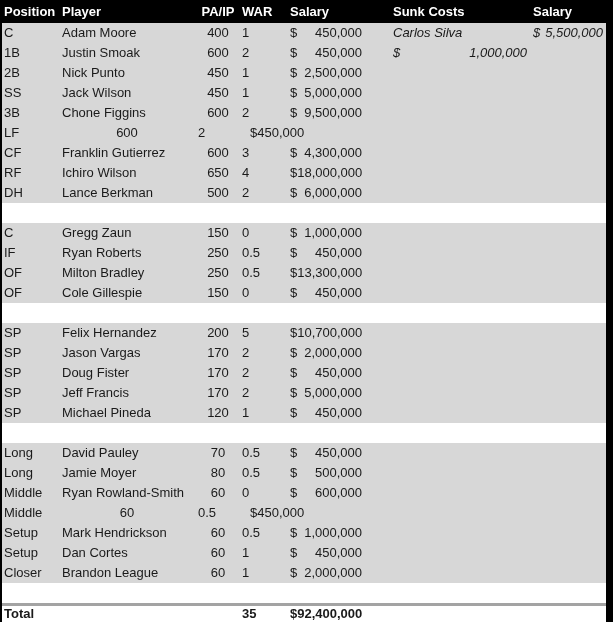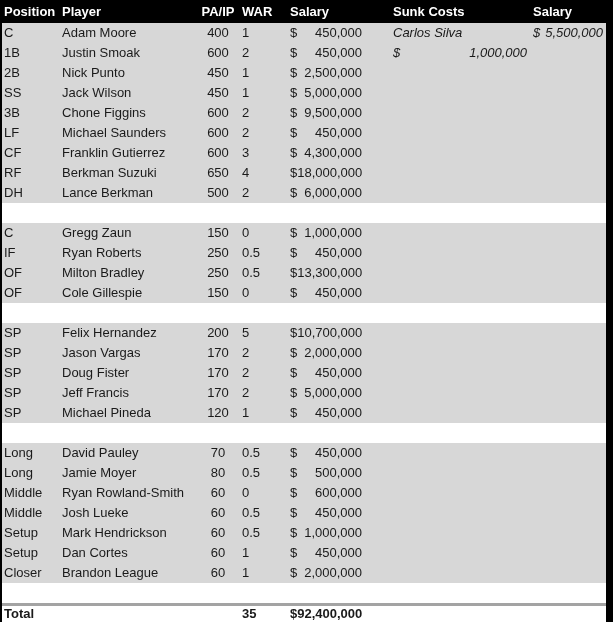--- a/index.html
+++ b/index.html
@@ -144,21 +144,20 @@
     </div>
     <div class="cell"></div>
     <div class="cell c-sunk italic"></div>
     <div class="cell c-sunksal italic">
       <span class="cur"></span>
       <span class="amt"></span>
     </div>
   </div>
       <div class="row data">
     <div class="cell c-pos">LF</div>
-    <div class="cell c-player">Michael Saunders</div>
     <div class="cell c-paip">600</div>
     <div class="cell c-war">2</div>
     <div class="cell c-salary">
       <span class="cur">$</span>
       <span class="amt">450,000</span>
     </div>
     <div class="cell"></div>
     <div class="cell c-sunk italic"></div>
     <div class="cell c-sunksal italic">
       <span class="cur"></span>
@@ -176,21 +175,21 @@
     </div>
     <div class="cell"></div>
     <div class="cell c-sunk italic"></div>
     <div class="cell c-sunksal italic">
       <span class="cur"></span>
       <span class="amt"></span>
     </div>
   </div>
       <div class="row data">
     <div class="cell c-pos">RF</div>
-    <div class="cell c-player">Berkman Suzuki</div>
+    <div class="cell c-player">Ichiro Wilson</div>
     <div class="cell c-paip">650</div>
     <div class="cell c-war">4</div>
     <div class="cell c-salary">
       <span class="cur">$</span>
       <span class="amt">18,000,000</span>
     </div>
     <div class="cell"></div>
     <div class="cell c-sunk italic"></div>
     <div class="cell c-sunksal italic">
       <span class="cur"></span>
@@ -403,21 +402,20 @@
     </div>
     <div class="cell"></div>
     <div class="cell c-sunk italic"></div>
     <div class="cell c-sunksal italic">
       <span class="cur"></span>
       <span class="amt"></span>
     </div>
   </div>
       <div class="row data">
     <div class="cell c-pos">Middle</div>
-    <div class="cell c-player">Josh Lueke</div>
     <div class="cell c-paip">60</div>
     <div class="cell c-war">0.5</div>
     <div class="cell c-salary">
       <span class="cur">$</span>
       <span class="amt">450,000</span>
     </div>
     <div class="cell"></div>
     <div class="cell c-sunk italic"></div>
     <div class="cell c-sunksal italic">
       <span class="cur"></span>

